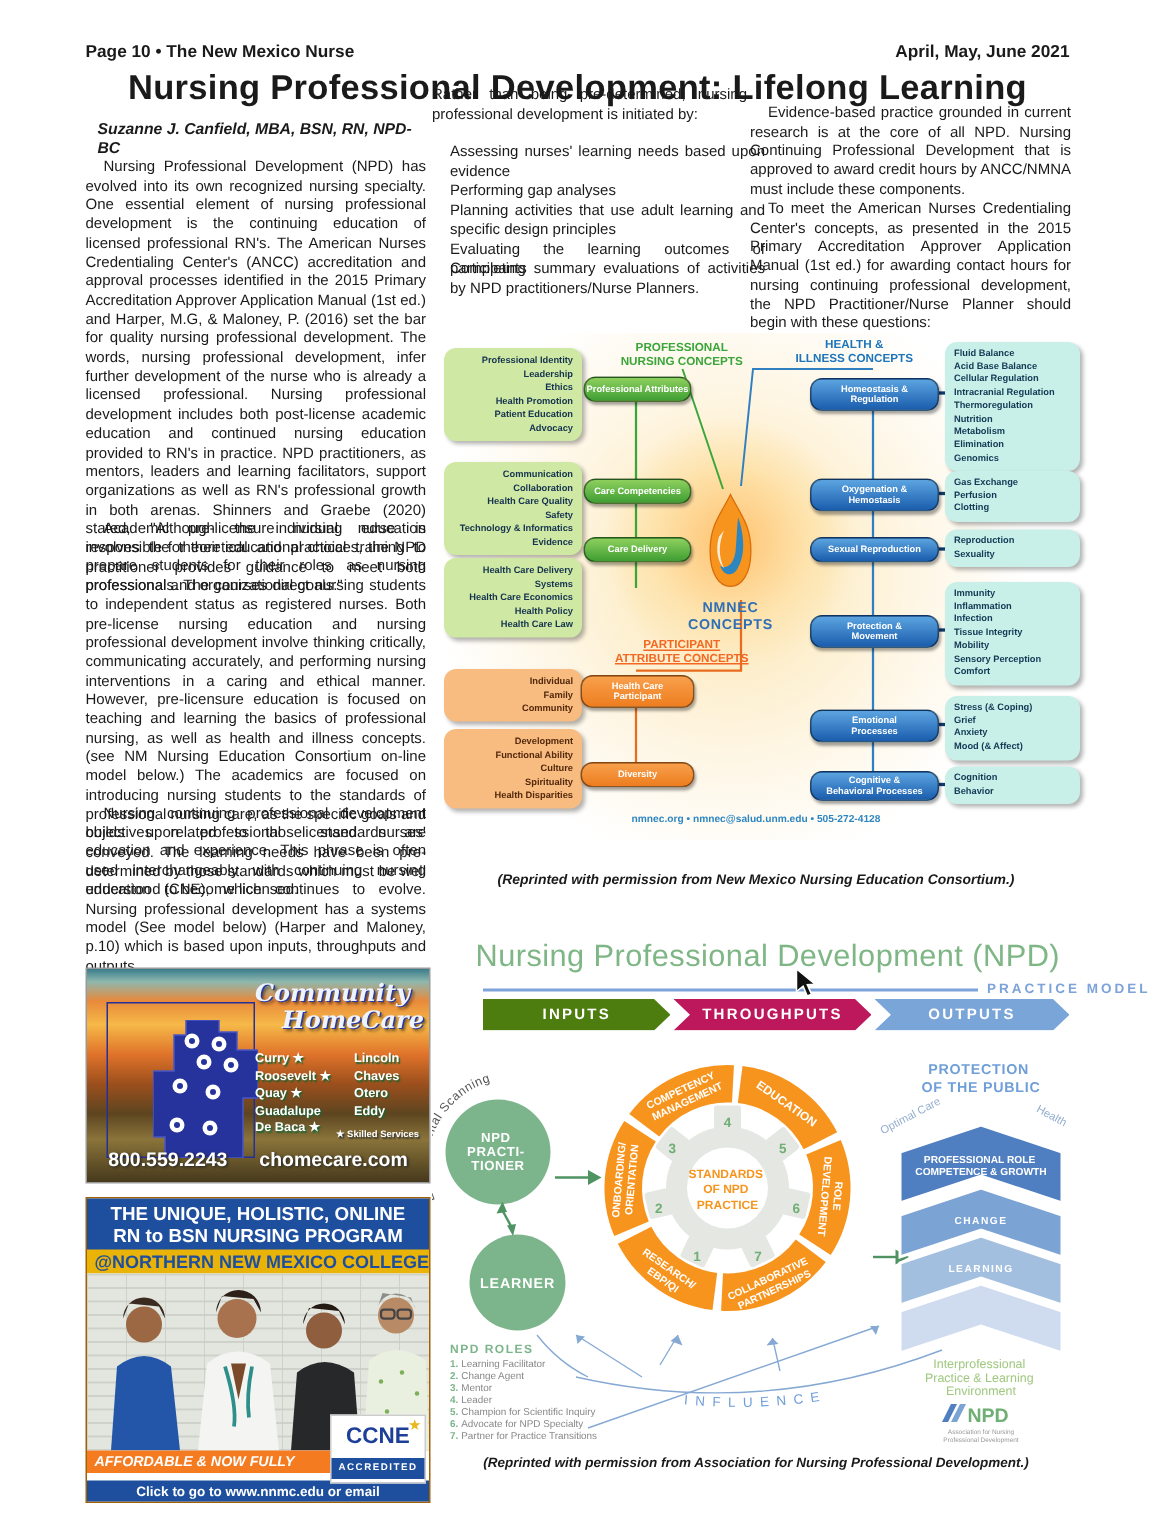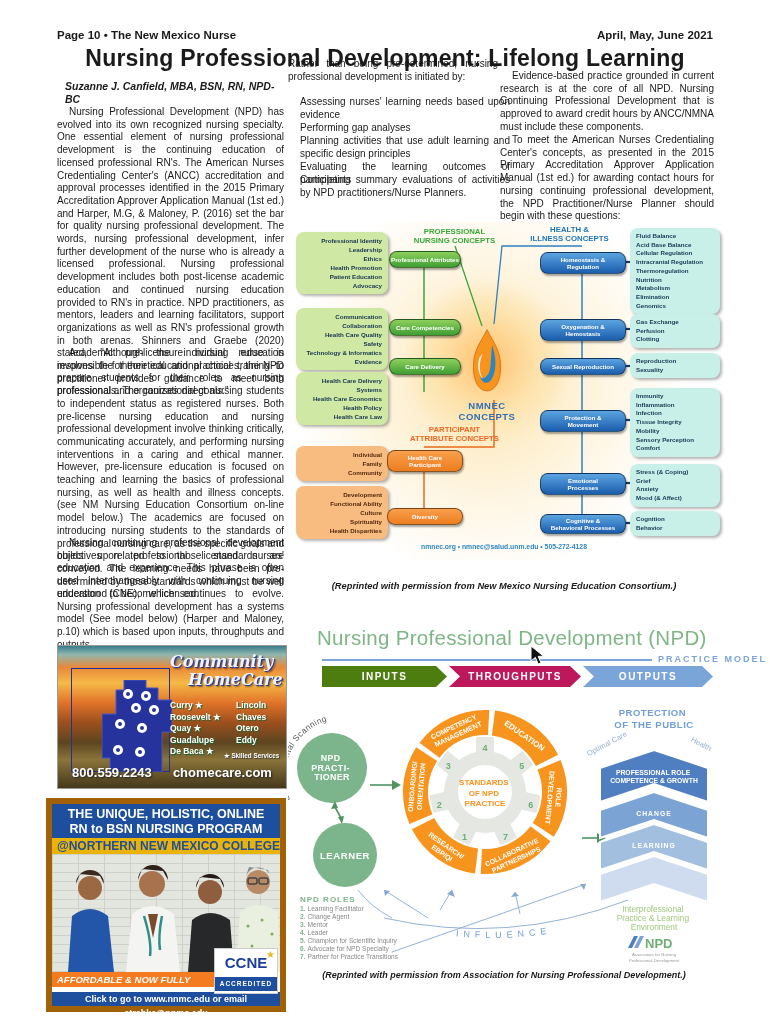--- a/index.html
+++ b/index.html
@@ -89,21 +89,21 @@
           <line x1="330" y1="198" x2="340" y2="198"></line>
         <line x1="330" y1="261" x2="340" y2="261"></line>
           <line x1="330" y1="301" x2="340" y2="301"></line>
       </g>
     </svg>
 
     <div class="abs dg-hdr" style="left:100px;top:5px;width:125px;color:#3aa63a;">PROFESSIONAL
 NURSING CONCEPTS</div>
     <div class="abs dg-hdr" style="left:215px;top:3px;width:125px;color:#1c75bc;">HEALTH &amp;
 ILLNESS CONCEPTS</div>
-    <div class="abs dg-hdr" style="left:95px;top:203px;width:135px;color:#f26822;">PARTICIPANT
+    <div class="abs dg-hdr" style="left:95px;top:203px;width:135px;color:#f26822;text-decoration:underline;">PARTICIPANT
 ATTRIBUTE CONCEPTS</div>
 
     <svg class="abs" style="left:178px;top:104px;" width="34" height="72" viewBox="0 0 40 80">
       <path d="M20 2 C28 18 36 26 36 46 C36 64 29 74 20 74 C11 74 4 64 4 46 C4 26 12 18 20 2 Z" fill="#f7941d" stroke="#d96c0a" stroke-width="1"></path>
       <path d="M26 20 C31 34 32 50 25 61 C21 67 14 65 12 58 C18 61 23 55 24 46 C25 35 25 28 26 20 Z" fill="#2e86c1"></path>
       <path d="M15 30 C11 39 10 50 15 60 C10 55 8 45 11 35 Z" fill="#ffffff" opacity="0.85"></path>
     </svg>
     <div class="abs pre" style="left:155px;top:178px;width:80px;text-align:center;font-weight:bold;font-size:9.5px;line-height:11px;color:#2f6fb5;letter-spacing:.5px;">NMNEC
 CONCEPTS</div>
 
@@ -388,21 +388,21 @@
 Otero
 Eddy</div>
     <div class="abs" style="left:166px;top:106px;color:#fff;font-weight:bold;font-size:6.3px;text-shadow:1px 1px 1px #333;">★ Skilled Services</div>
     <div class="abs" style="left:0;top:119px;width:228px;text-align:center;color:#fff;font-weight:bold;font-size:13px;text-shadow:1px 1px 2px #222;">
       <span>800.559.2243</span>
       <span style="display:inline-block;width:14px;"></span>
       <span>chomecare.com</span>
     </div>
   </div>
 
-  <div class="abs" style="left:46px;top:798px;width:228px;height:202px;border:6px solid #a16207;text-decoration:underline;">
+  <div class="abs" style="left:57px;top:798px;width:228px;height:202px;border:1px solid #a16207;text-decoration:underline;">
     <div class="abs ad2-banner" style="left:0;top:0;width:228px;height:34px;">
       <div>THE UNIQUE, HOLISTIC, ONLINE</div>
       <div>RN to BSN NURSING PROGRAM</div>
     </div>
     <div class="abs ad2-white" style="left:0;top:34px;width:228px;height:16px;">@NORTHERN NEW MEXICO COLLEGE</div>
     <div class="abs ad2-photo" style="left:0;top:50px;width:228px;height:118px;">
       <svg width="228" height="118" viewBox="0 0 228 118">
         <circle cx="38" cy="34" r="12" fill="#9c6844"></circle>
           <path d="M24 30 a14 14 0 0 1 28 0 l-4 -8 -20 -2 Z" fill="#3a2a20"></path>
         <path d="M16 118 L20 62 Q38 48 56 62 L62 118 Z" fill="#2356a8"></path>

